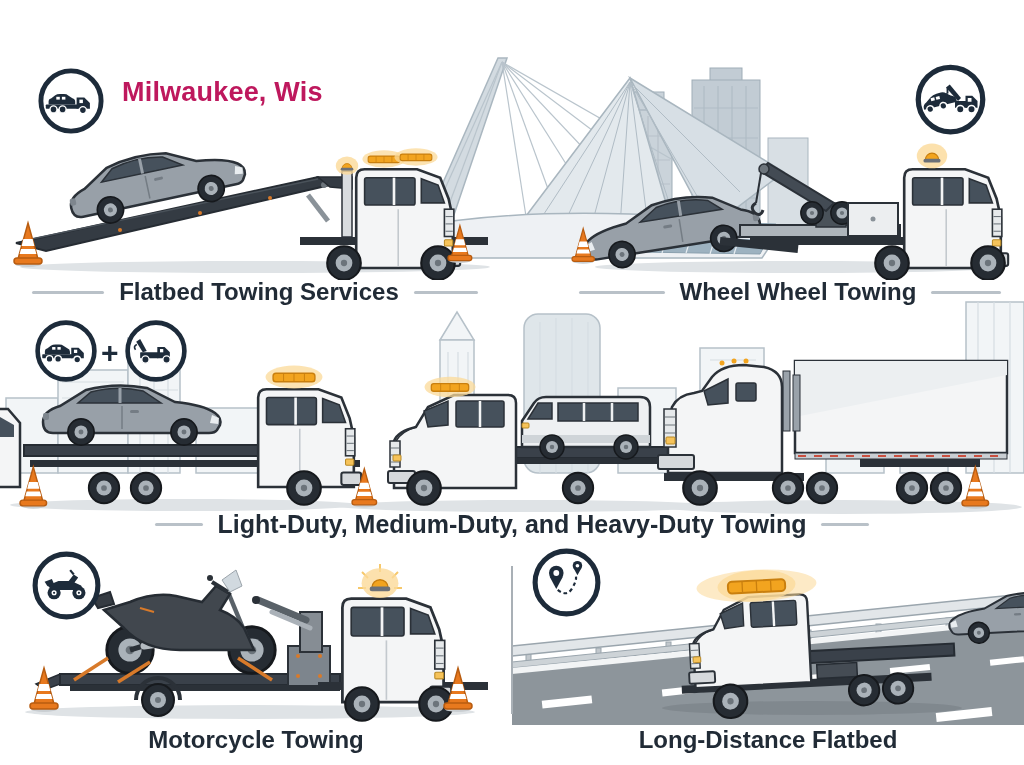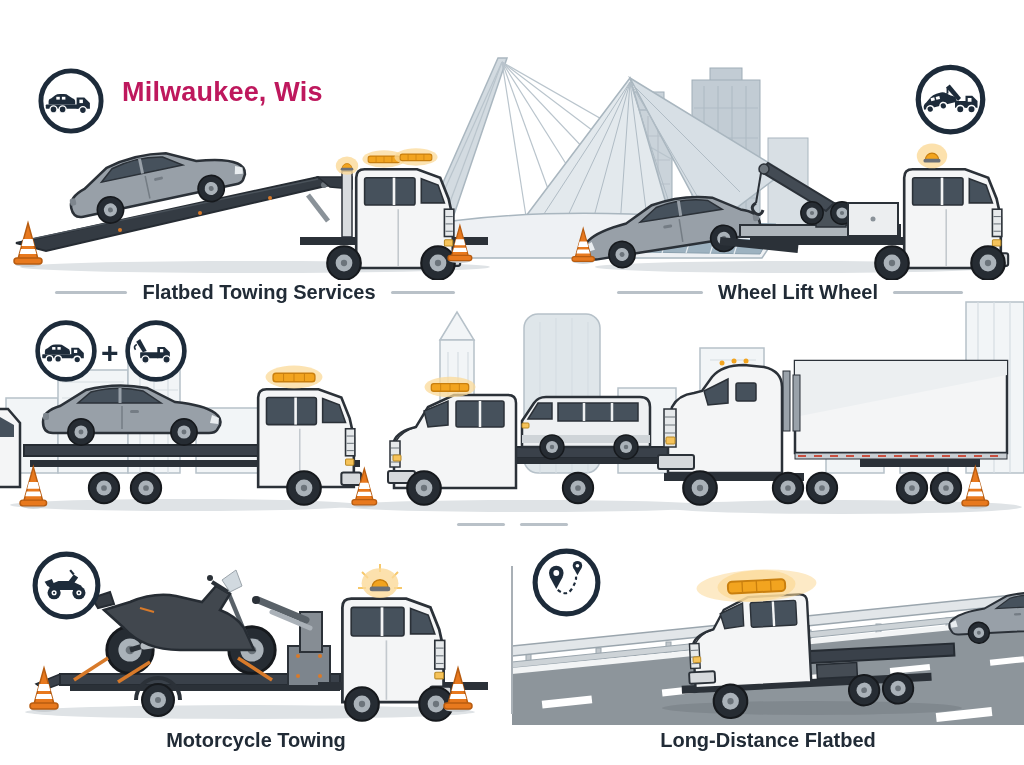--- a/index.html
+++ b/index.html
@@ -4,21 +4,21 @@
 <style>
   *{margin:0;padding:0;box-sizing:border-box}
   html,body{width:1024px;height:765px}
   body{position:relative;background:#ffffff;font-family:"Liberation Sans",sans-serif;overflow:hidden}
   .bg{position:absolute;z-index:1}
   .scene{position:absolute;z-index:3}
   .scene svg,.bg svg,.badge svg{display:block;width:100%;height:100%}
   .badge{position:absolute;z-index:6}
   .page-title{position:absolute;z-index:6;font-size:27px;font-weight:700;color:#be185d;letter-spacing:.2px}
   .label-row{position:absolute;z-index:6;display:flex;align-items:center;justify-content:center;gap:15px}
-  .label-row .lbl{font-size:20px;font-weight:700;color:#212b36;white-space:nowrap}
+  .label-row .lbl{font-size:24px;font-weight:700;color:#212b36;white-space:nowrap}
   .label-row .lbl.mid{font-size:25px}
   .dash{height:3px;background:#b9c1c8;border-radius:2px;flex:0 0 auto}
   .plus{position:absolute;z-index:6;font-size:30px;font-weight:700;color:#1d2b3a;line-height:1}
   .divider{position:absolute;z-index:5;width:2px;background:#a9b0b6}
 </style>
 </head>
 <body>
 
 <svg width="0" height="0" style="position:absolute">
   <defs>
@@ -308,21 +308,21 @@
     <use href="#cab-over" transform="translate(340,38) scale(1.05)"></use>
     <use href="#wheel" transform="translate(332,138) scale(1.05)"></use>
     <use href="#wheel" transform="translate(428,138) scale(1.05)"></use>
     <use href="#beacon-single" transform="translate(372,30) scale(0.95)"></use>
   </g>
   <use href="#cone" transform="translate(12,102) scale(0.8)"></use>
 </svg>
 </div>
 <div class="label-row" style="left:560px;top:276px;width:460px;height:32px">
   <span class="dash" style="width:86px"></span>
-  <span class="lbl">Wheel Lift Wheel</span>
+  <span class="lbl">Wheel Wheel Towing</span>
   <span class="dash" style="width:70px"></span>
 </div>
 
 <div class="badge" style="left:33px;top:318px;width:66px;height:66px">
 <svg viewBox="0 0 100 100">
   <use href="#ring"></use>
   <g fill="#1d2b3a">
     <path d="M18 55 v-5 q0-3 4-4 l5-4 q3-2 7-2 h6 q4 0 6 2 l6 4 q4 1 4 5 v4 Z"></path>
     <rect x="29" y="44" width="5" height="4" fill="#fff"></rect>
         <rect x="37" y="44" width="5" height="4" fill="#fff"></rect>
@@ -419,20 +419,21 @@
     <use href="#wheel" transform="translate(912,163) scale(0.95)"></use>
     <use href="#wheel" transform="translate(946,163) scale(0.95)"></use>
   </g>
   <use href="#cone" transform="translate(20,140) scale(0.95)"></use>
   <use href="#cone" transform="translate(352,142) scale(0.88)"></use>
   <use href="#cone" transform="translate(962,140) scale(0.95)"></use>
 </svg>
 </div>
 <div class="label-row" style="left:0;top:507px;width:1024px;height:34px">
   <span class="dash" style="width:48px"></span>
+  <span class="lbl mid">Light-Duty, Medium-Duty, and Heavy-Duty Towing</span>
   <span class="dash" style="width:48px"></span>
 </div>
 
 <div class="badge" style="left:30px;top:549px;width:73px;height:73px">
 <svg viewBox="0 0 100 100">
   <use href="#ring"></use>
   <g fill="#1d2b3a">
     <circle cx="33" cy="60" r="9"></circle>
         <circle cx="33" cy="60" r="3.5" fill="#fff"></circle>
         <circle cx="33" cy="60" r="1.5"></circle>

